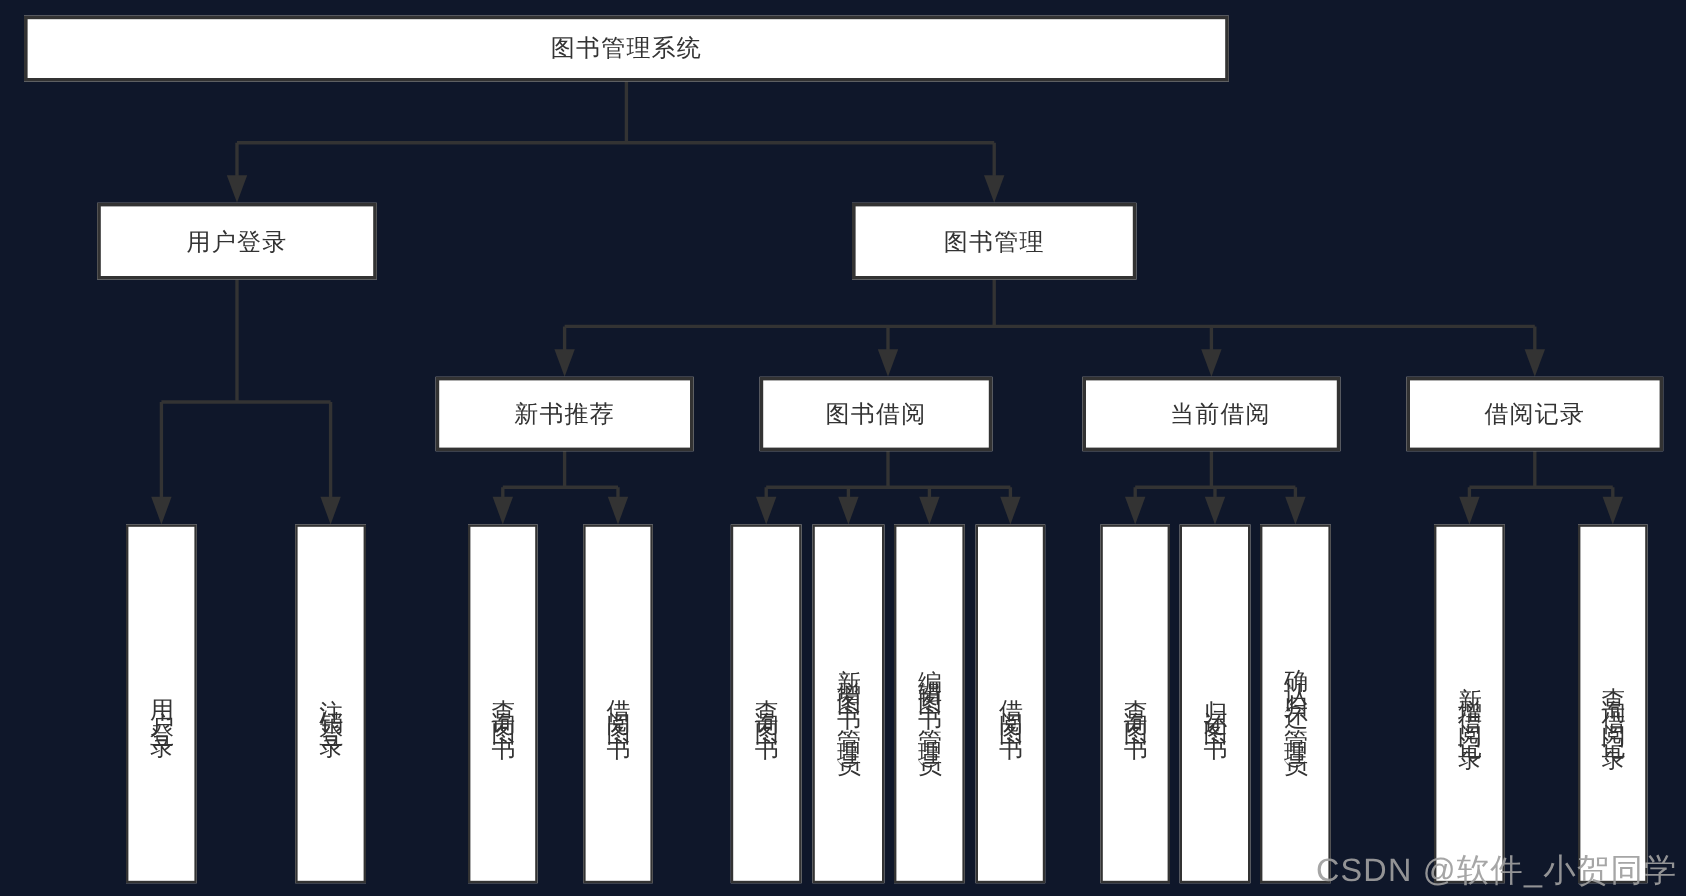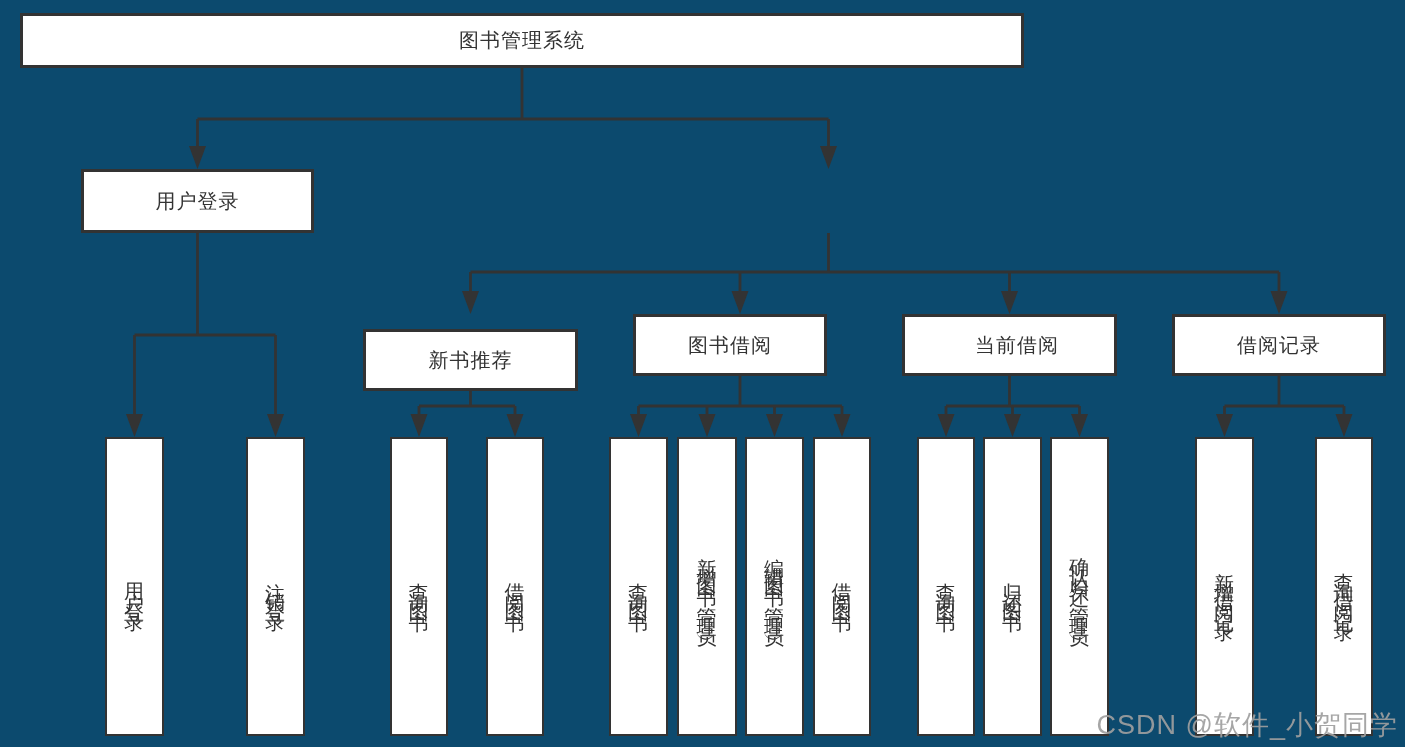--- a/index.html
+++ b/index.html
@@ -1,21 +1,21 @@
 <!DOCTYPE html>
 <html><head>
 <meta charset="utf-8">
 <style>
   * { margin: 0; padding: 0; box-sizing: border-box; }
   html, body { background: #ffffff; }
   .canvas {
     position: relative;
     width: 1405px;
     height: 747px;
-    background: #0c4a6e;
+    background: #0f172a;
     font-family: "Liberation Sans", "DejaVu Sans", sans-serif;
     overflow: hidden;
   }
   .connectors {
     position: absolute;
     left: 0; top: 0;
     width: 1405px; height: 747px;
   }
   .box {
     position: absolute;
@@ -91,22 +91,23 @@
       <polygon points="1004,414 1021,414 1012.5,437"></polygon>
       <polygon points="1071,414 1088,414 1079.5,437"></polygon>
       <polygon points="1216,414 1233,414 1224.5,437"></polygon>
       <polygon points="1335.5,414 1352.5,414 1344,437"></polygon>
     </g>
   </svg>
 
   <div class="box" style="left:20px; top:13px; width:1004px; height:55px;">图书管理系统</div>
 
   <div class="box" style="left:81px; top:169px; width:233px; height:64px;">用户登录</div>
+  <div class="box" style="left:710px; top:169px; width:237px; height:64px;">图书管理</div>
 
-  <div class="box" style="left:363px; top:314px; width:215px; height:62px;margin-top:15px;">新书推荐</div>
+  <div class="box" style="left:363px; top:314px; width:215px; height:62px;">新书推荐</div>
   <div class="box" style="left:633px; top:314px; width:194px; height:62px;">图书借阅</div>
   <div class="box" style="left:902px; top:314px; width:215px; height:62px;padding-left:15px;">当前借阅</div>
   <div class="box" style="left:1172px; top:314px; width:214px; height:62px;text-align:center;">借阅记录</div>
 
   <div class="box vbox" style="left:105px; top:437px; width:59px; height:299px;">用户登录</div>
   <div class="box vbox" style="left:246px; top:437px; width:59px; height:299px;">注销登录</div>
 
   <div class="box vbox" style="left:390px; top:437px; width:58px; height:299px;">查询图书</div>
   <div class="box vbox" style="left:486px; top:437px; width:58px; height:299px;">借阅图书</div>
 

